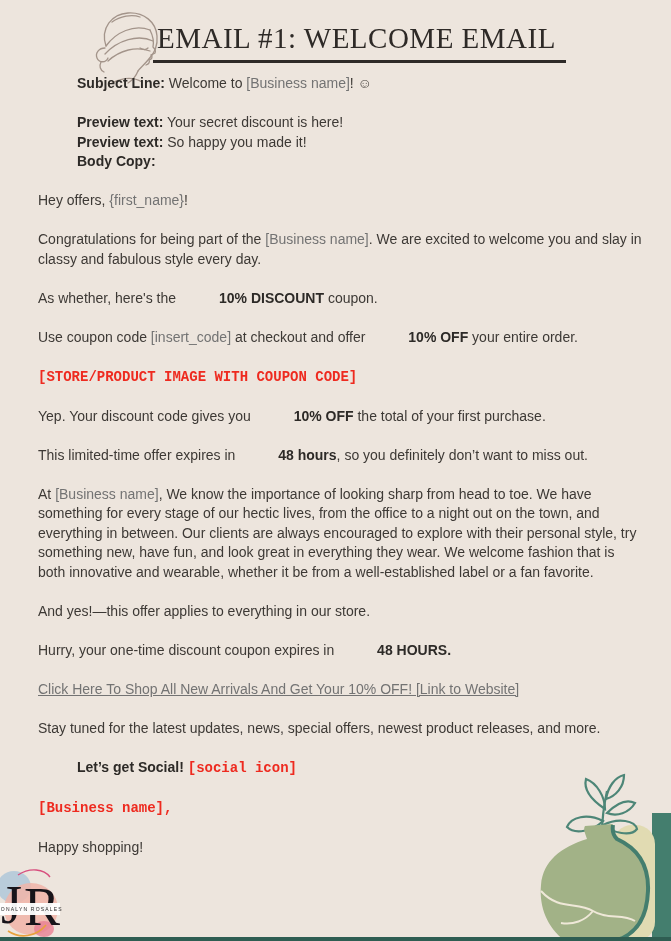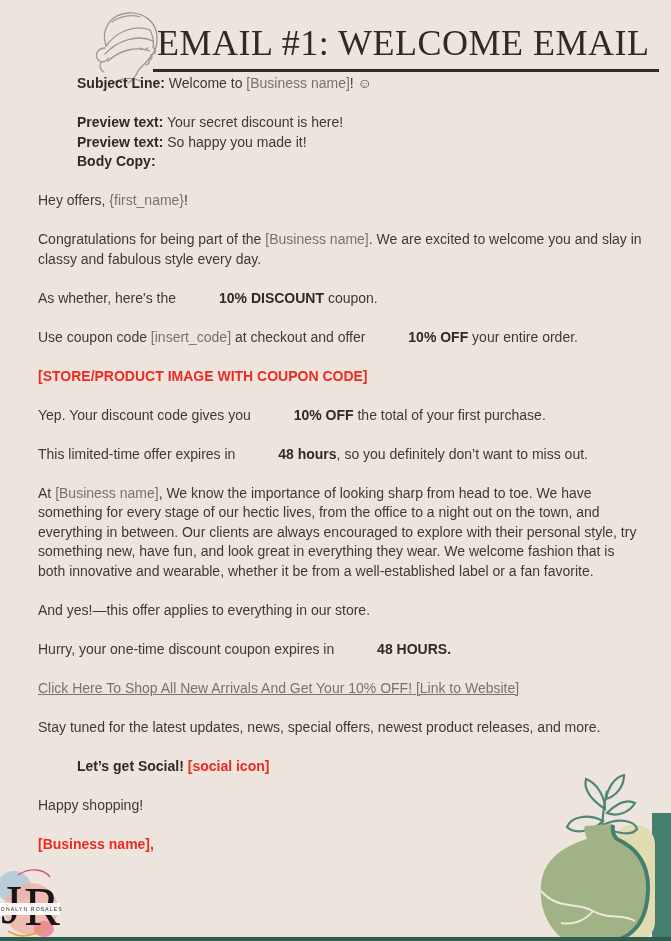--- a/index.html
+++ b/index.html
@@ -7,31 +7,31 @@
     width:671px;height:941px;position:relative;overflow:hidden;
     background:#ede5dd;
     font-family:"Liberation Sans", sans-serif;
     font-size:14px;color:#3d3935;
   }
   .logo-top{position:absolute;left:76px;top:4px;width:86px;height:82px;}
   .title-wrap{position:absolute;left:153px;top:22px;}
   .title{
     display:inline-block;
     font-family:"Liberation Serif", serif;
-    font-size:36px;letter-spacing:.5px;color:#2e2a27;
+    font-size:29px;letter-spacing:.5px;color:#2e2a27;
     padding:0 10px 5px 4px;border-bottom:3px solid #2e2a27;
     white-space:nowrap;
   }
   .content{position:absolute;left:38px;top:74px;width:606px;line-height:19.5px;}
   .content p{margin:0 0 19.5px 0;}
   .grp p{margin:0;}
   .grp{margin:0 0 19.5px 0;}
   .b{font-weight:bold;color:#2d2a27;margin-left:39px;}
   .red{color:#737373;}
-  .redb{color:#ee2a1f;font-weight:bold;}
+  .redb{color:#ee2a1f;font-weight:bold;font-family:Liberation Mono, monospace;}
   .link{color:#737373;cursor:pointer;text-decoration:underline;}
   .bottom-bar{position:absolute;left:0;bottom:0;width:671px;height:4px;background:#2f5d52;}
   .vase{position:absolute;right:0;bottom:0;width:148px;height:172px;}
   .jr-logo{position:absolute;left:0;bottom:0;width:66px;height:80px;}
 </style>
 </head>
 <body>
 
 <svg class="logo-top" viewBox="0 0 86 82" fill="none" stroke="#a3948a" stroke-width="1.3" stroke-linecap="round">
   <path d="M30,42 C24,24 36,10 52,9 C68,8 80,18 81,32 C82,42 78,50 72,56 C68,61 64,64 62,67"></path>
@@ -82,23 +82,23 @@
   <p>And yes!—this offer applies to everything in our store.</p>
 
   <p><span>Hurry, your one-time discount coupon expires in </span><span class="b">48 HOURS.</span></p>
 
   <p><span class="link">Click Here To Shop All New Arrivals And Get Your 10% OFF! [Link to Website]</span></p>
 
   <p>Stay tuned for the latest updates, news, special offers, newest product releases, and more.</p>
 
   <p><span class="b">Let’s get Social! </span><span class="redb">[social icon]</span></p>
 
+  <p><span class="redb">[Business name],</span></p>
+
   <p>Happy shopping!</p>
-
-  <p><span class="redb">[Business name],</span></p>
 
 </main>
 
 <svg class="vase" viewBox="0 0 148 172">
   <rect x="129" y="44" width="19" height="128" fill="#447e6e"></rect>
   <rect x="90" y="56" width="42" height="116" rx="19" fill="#e1dbb2"></rect>
   <g fill="none" stroke="#4d8677" stroke-width="2.2">
     <path d="M79,64 C79,50 81,36 84,22"></path>
     <path d="M82,40 C70,32 60,22 63,10 C74,14 82,28 82,40 Z"></path>
     <path d="M83,30 C85,18 92,8 101,6 C101,18 93,27 83,30 Z"></path>

